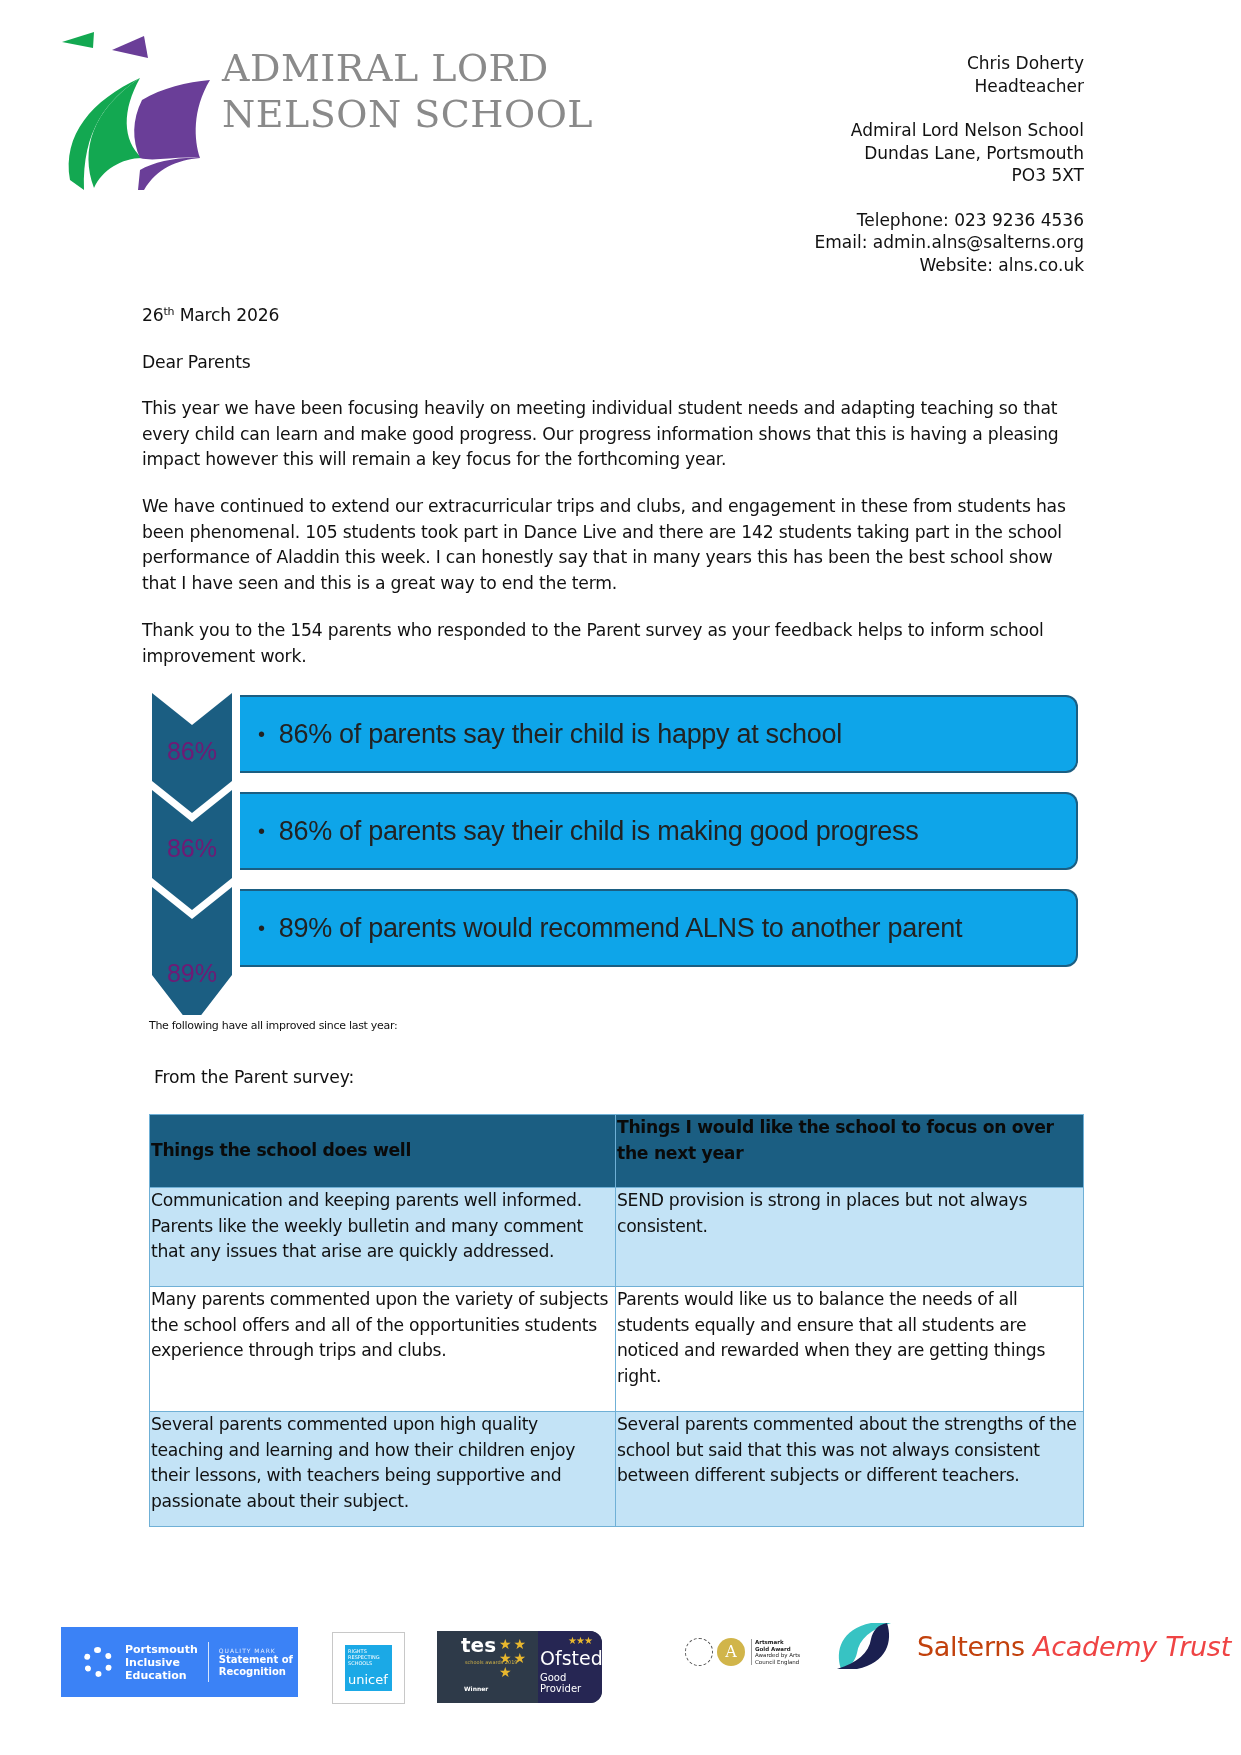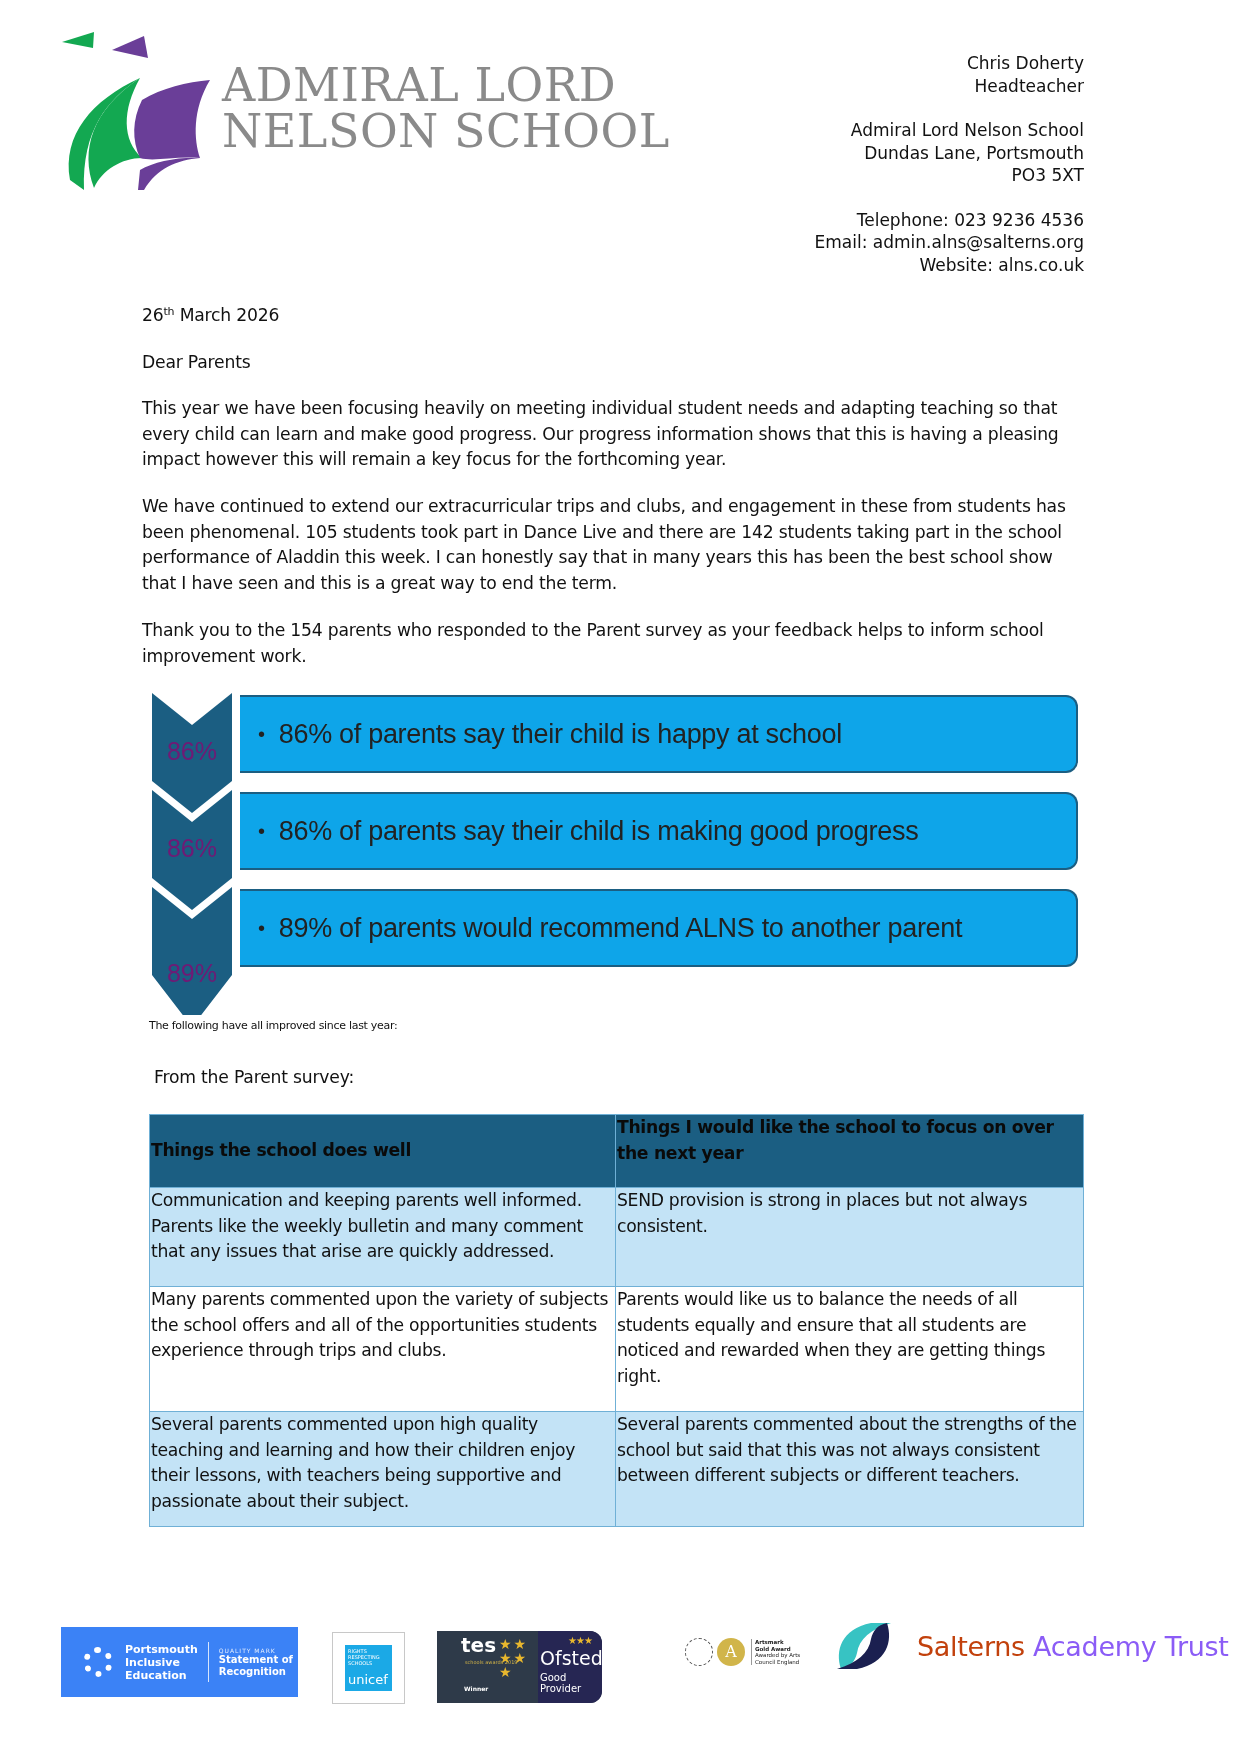--- a/index.html
+++ b/index.html
@@ -2,22 +2,22 @@
 <html><head>
 <meta charset="utf-8">
 <style>
   html, body { margin:0; padding:0; background:#ffffff; }
   body { width:1241px; height:1755px; position:relative; overflow:hidden;
          font-family:"DejaVu Sans", sans-serif; color:#111; }
   .abs { position:absolute; }
 
   
   #logo-mark { left:62px; top:30px; width:150px; height:160px; }
-  #logo-text { left:222px; top:62px; font-family:"DejaVu Serif", serif; color:#8a8a8a;
-               font-size:46px; line-height:46px; letter-spacing:0.5px; }
+  #logo-text { left:222px; top:45px; font-family:"DejaVu Serif", serif; color:#8a8a8a;
+               font-size:38px; line-height:46px; letter-spacing:0.5px; }
   #logo-text div { white-space:nowrap; }
 
   
   #sender { right:157px; top:52px; text-align:right; font-size:17px; line-height:22.5px; color:#111; }
   #sender .gap { height:22px; }
 
   
   .para { left:142px; width:940px; font-size:17.2px; line-height:25.5px; letter-spacing:-0.2px; }
   #date { top:303px; }
   #date sup { font-size:11px; vertical-align:6px; line-height:0; }
@@ -77,21 +77,21 @@
 
   #arts-logo { left:685px; top:1632px; width:118px; height:40px; display:flex; align-items:center; }
   #arts-logo .council { width:26px; height:26px; border:1px dashed #555; border-radius:50%; font-size:4px; margin-right:4px; }
   #arts-logo .gold { width:28px; height:28px; background:#d1b54a; border-radius:50%; color:#fff; font-size:16px; text-align:center; line-height:28px; font-family:"DejaVu Serif", serif; }
   #arts-logo .txt { font-size:5.5px; line-height:6.5px; margin-left:6px; border-left:1px solid #999; padding-left:3px; color:#222; }
 
   #salterns-logo { left:831px; top:1617px; width:410px; height:58px; display:flex; align-items:center; }
   #salterns-logo .mark { width:66px; height:50px; margin-right:20px; }
   #salterns-logo .name { font-family:"DejaVu Sans", sans-serif; font-size:27px; white-space:nowrap; letter-spacing:-0.3px; }
   #salterns-logo .name .a { color:#c2410c; }
-  #salterns-logo .name .b { color:#8b5cf6; }
+  #salterns-logo .name .b { color:#ef4444;font-style:italic; }
 </style>
 </head>
 <body>
 
 <svg id="logo-mark" class="abs" viewBox="0 0 150 160">
   <polygon points="0,12 32,2 31,18" fill="#13a851"></polygon>
   <polygon points="50,20 82,6 86,28" fill="#6a3e98"></polygon>
   <path d="M78,48 C45,70 20,100 22,160 L8,150 C0,105 30,70 78,48 Z" fill="#13a851"></path>
   <path d="M78,48 C60,80 60,110 80,128 C60,128 40,140 32,158 C18,120 30,80 78,48 Z" fill="#13a851"></path>
   <path d="M148,50 C130,80 132,110 138,128 C112,126 92,132 78,128 C70,110 70,90 80,70 C100,58 125,52 148,50 Z" fill="#6a3e98"></path>

